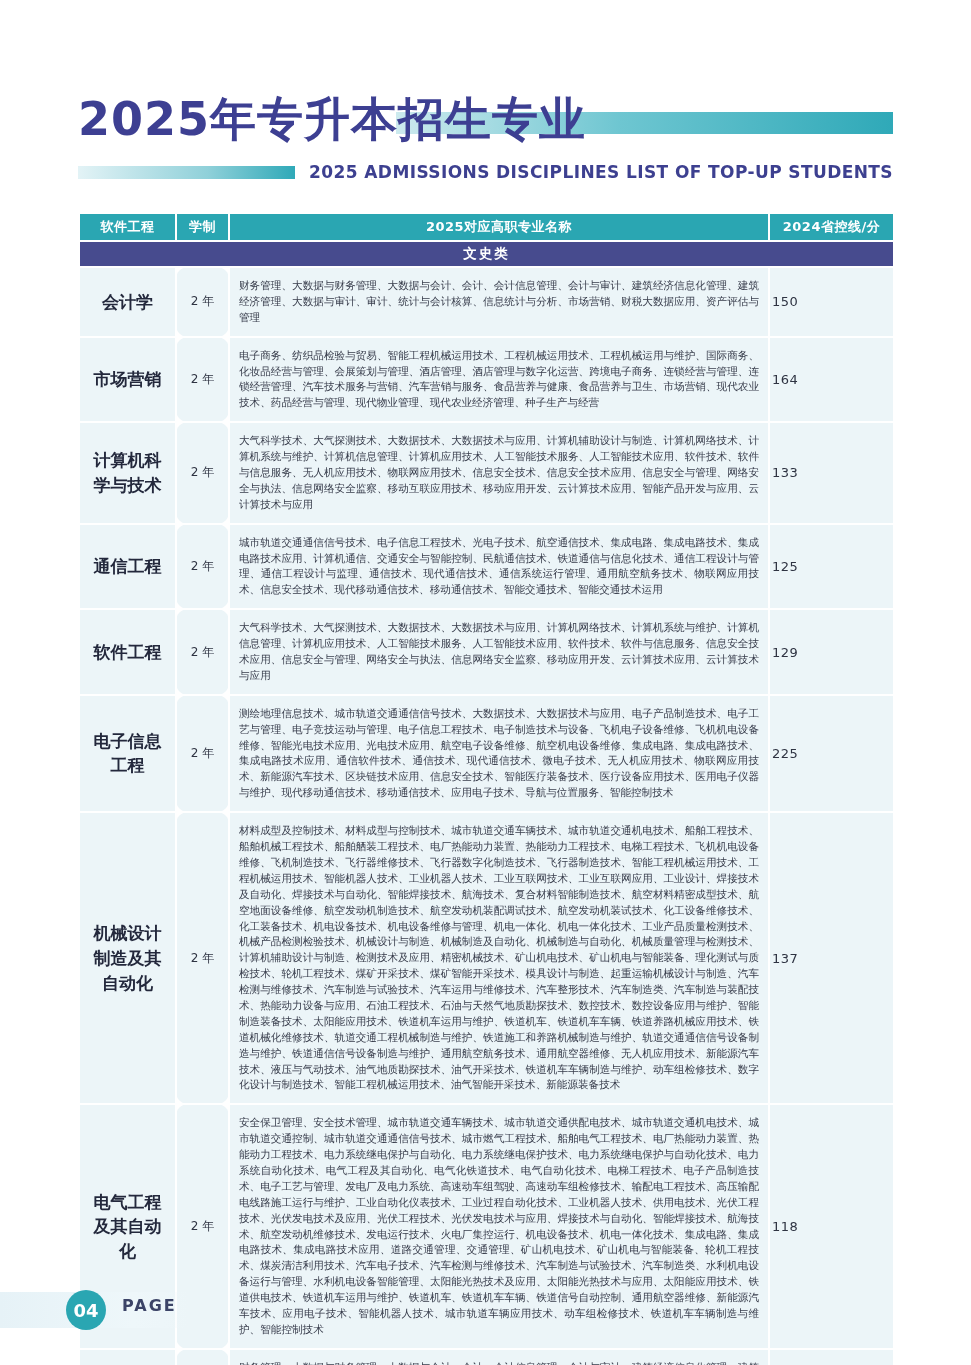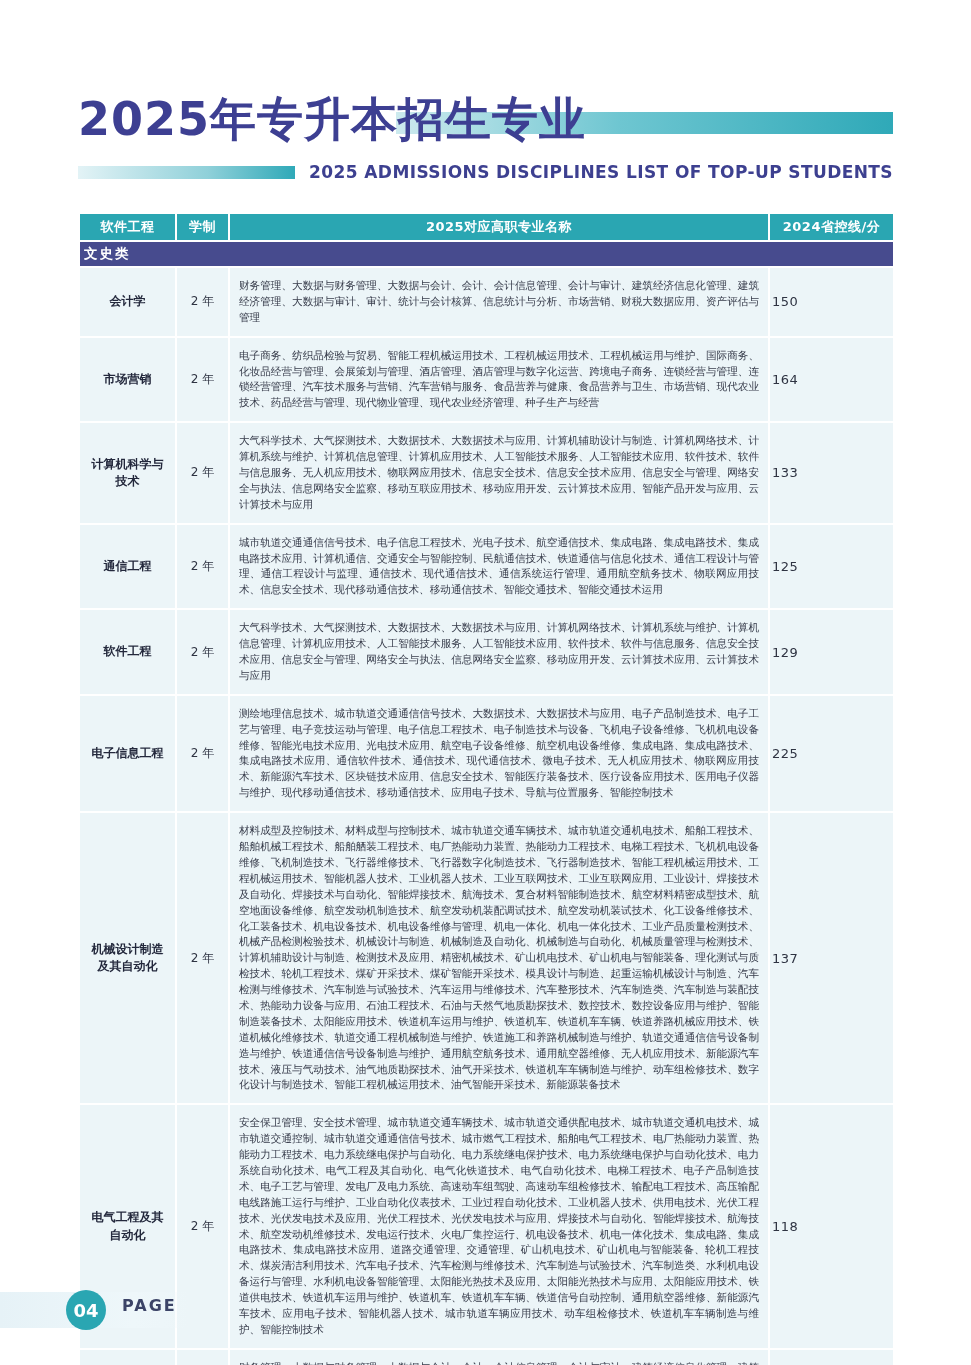--- a/index.html
+++ b/index.html
@@ -40,29 +40,29 @@
   col.c-dur{width:53px;}
   col.c-list{width:540px;}
   col.c-score{width:125px;}
   td,th{border:2px solid #ffffff;vertical-align:middle;}
   th.head{
     background:#2aa6b2;color:#ffffff;font-size:13px;font-weight:bold;
     height:22px;padding:2px 4px;text-align:center;letter-spacing:.5px;
   }
   tr.section-row td{
     background:#474b8e;color:#ffffff;font-size:13.5px;font-weight:bold;
-    text-align:left;height:20px;padding:2px 4px;letter-spacing:2px;
+    text-align:center;height:20px;padding:2px 4px;letter-spacing:2px;
   }
   tr.data-row td{background:#ecf5f8;}
   td.major{
-    text-align:center;font-weight:bold;color:#23283c;font-size:12px;
+    text-align:center;font-weight:bold;color:#23283c;font-size:17px;
     padding:4px 6px;line-height:1.45;
   }
   td.dur{
-    text-align:center;color:#2e3342;font-size:12px;padding:4px 2px;white-space:nowrap;
+    text-align:center;color:#2e3342;font-size:12px;padding:4px 2px;white-space:nowrap;border-radius:12px;
   }
   td.list{
     text-align:justify;color:#363b4a;font-size:10.6px;line-height:1.5;
     padding:10px 9px;
   }
   td.score{
     text-align:left;color:#2e3342;font-size:13px;padding:4px 2px;letter-spacing:.5px;
   }
 
   

